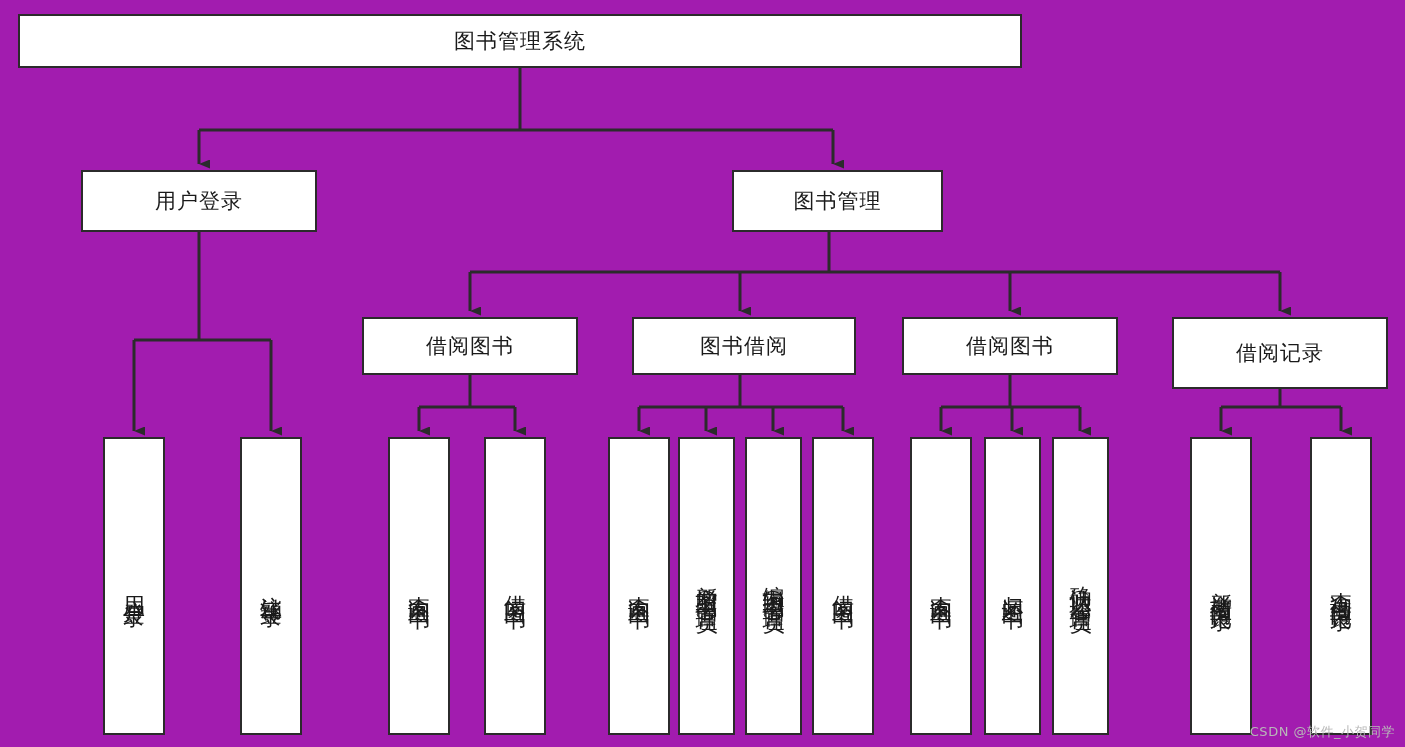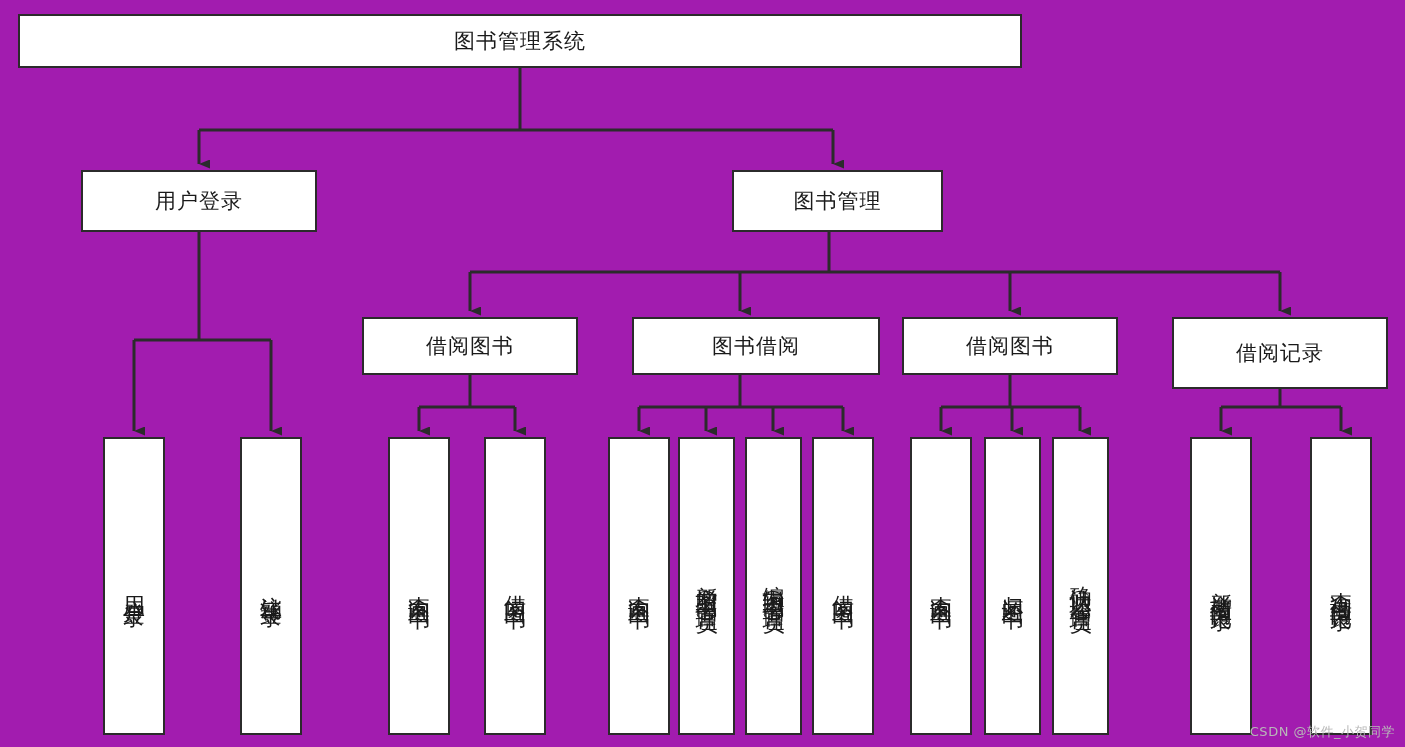--- a/index.html
+++ b/index.html
@@ -128,21 +128,21 @@
   <div class="node" style="left:81px; top:170px; width:236px; height:62px;">
     <span class="node-label">用户登录</span>
   </div>
   <div class="node" style="left:732px; top:170px; width:211px; height:62px;">
     <span class="node-label">图书管理</span>
   </div>
 
   <div class="node" style="left:362px; top:317px; width:216px; height:58px;">
     <span class="node-label">借阅图书</span>
   </div>
-  <div class="node" style="left:632px; top:317px; width:248px; height:58px;">
+  <div class="node" style="left:632px; top:317px; width:224px; height:58px;">
     <span class="node-label">图书借阅</span>
   </div>
   <div class="node" style="left:902px; top:317px; width:216px; height:58px;">
     <span class="node-label">借阅图书</span>
   </div>
   <div class="node" style="left:1172px; top:317px; width:216px; height:72px;">
     <span class="node-label">借阅记录</span>
   </div>
 
   <div class="node vertical" style="left:103px; top:437px; width:62px; height:298px;">

